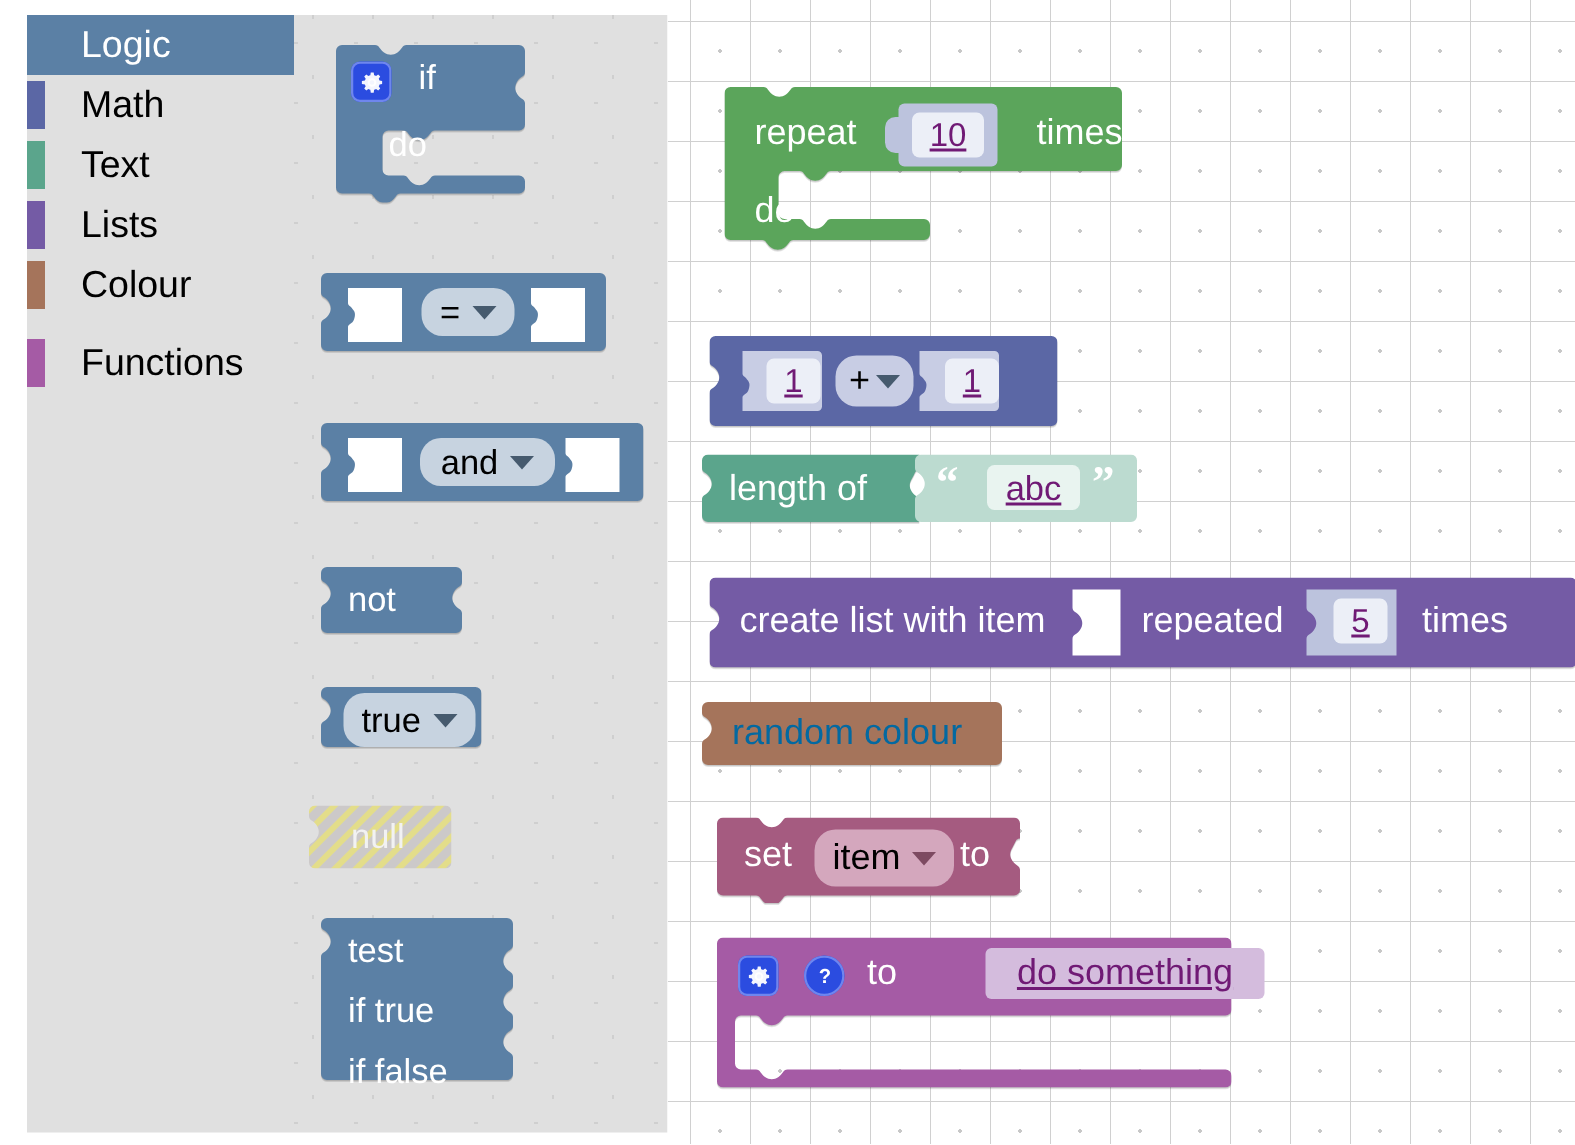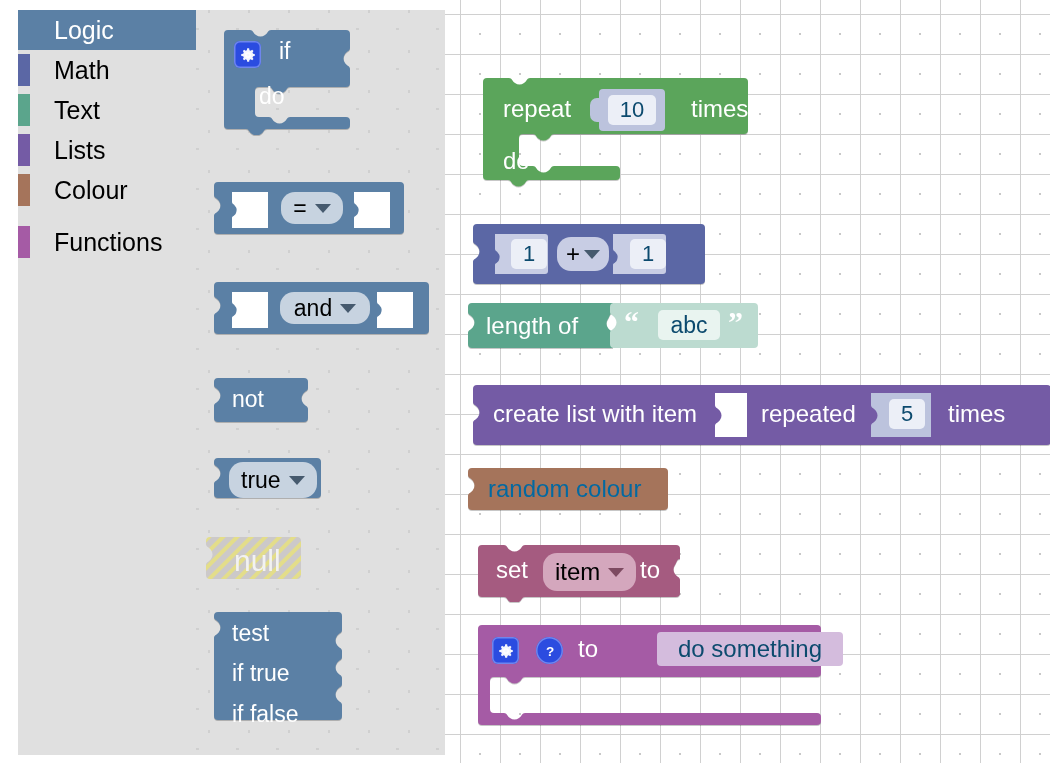--- a/index.html
+++ b/index.html
@@ -86,23 +86,24 @@
     mask-position:12px 11px,12px 11px;
     opacity:.85;
   }
 
   
   .blk{position:absolute;box-sizing:border-box;}
   .btxt{white-space:nowrap;}
 
   
   .field{
-    background:#fff;border-radius:5px;color:#0c4a6e;
+    background:#fff;border-radius:5px;color:#701a75;
     display:inline-flex;align-items:center;justify-content:center;
     font-size:22px;
+    text-decoration:underline;
   }
   
   .dd{
     border-radius:14px;display:inline-flex;align-items:center;gap:8px;
     color:#000;font-size:23px;padding:2px 12px;
   }
   .caret{
     width:0;height:0;border-left:8px solid transparent;
     border-right:8px solid transparent;border-top:9px solid #465a6e;
     display:inline-block;
@@ -234,39 +235,39 @@
       <svg width="95" height="42" viewBox="0 0 95 42">
         <defs>
           <pattern id="hatch" width="10" height="10" patternUnits="userSpaceOnUse" patternTransform="rotate(45)">
             <rect width="10" height="10" fill="#ccc9c9"></rect>
             <rect width="4" height="10" fill="#e3dd8a"></rect>
           </pattern>
         </defs>
         <path d="M0,11 v-7 a4,4 0 0 1 4,-4 h87 a4,4 0 0 1 4,4 v34 a4,4 0 0 1 -4,4 h-87 a4,4 0 0 1 -4,-4 v-10
                  c0,-3 3,-3 5,-6 c2,-3 2,-6 0,-9 c-2,-3 -5,-3 -5,-6 z" fill="url(#hatch)"></path>
       </svg>
-      <span class="btxt" style="position:absolute;left:28px;top:7px;font-size:30px;color:#f2f2f2;">null</span>
+      <span class="btxt" style="position:absolute;left:28px;top:7px;font-size:23px;color:#f2f2f2;">null</span>
     </div>
 
     <div class="blk" style="left:18px;top:602px;">
       <svg width="128" height="126" viewBox="0 0 128 126" style="filter:drop-shadow(0 1px 0 rgba(0,0,0,.22));">
         <path d="M0,12 v-8 a4,4 0 0 1 4,-4 h120 a4,4 0 0 1 4,4 v14 c0,3 -3,3 -5,6 c-2,3 -2,6 0,9 c2,3 5,3 5,6
                  v6 c0,3 -3,3 -5,6 c-2,3 -2,6 0,9 c2,3 5,3 5,6 v6 c0,3 -3,3 -5,6 c-2,3 -2,6 0,9 c2,3 5,3 5,6
                  v11 a4,4 0 0 1 -4,4 h-120 a4,4 0 0 1 -4,-4 v-78 c0,-3 3,-3 5,-6 c2,-3 2,-6 0,-9 c-2,-3 -5,-3 -5,-6 z" fill="#5b80a5"></path>
       </svg>
       <span class="btxt" style="position:absolute;left:18px;top:8px;font-size:23px;color:#fff;">test</span>
       <span class="btxt" style="position:absolute;left:18px;top:48px;font-size:23px;color:#fff;">if true</span>
       <span class="btxt" style="position:absolute;left:18px;top:89px;font-size:23px;color:#fff;">if false</span>
     </div>
   </div>
 
   <div class="workspace">
     <div class="wsgrid"></div>
 
-    <div class="blk" style="left:38px;top:58px;margin-top:20px;">
+    <div class="blk" style="left:38px;top:58px;">
       <svg width="265" height="125" viewBox="0 0 265 125" style="filter:drop-shadow(0 1px 0 rgba(0,0,0,.22));">
         <path d="M0,4 a4,4 0 0 1 4,-4 h22 c3,0 3,3 6,5 c3,2 6,2 9,0 c3,-2 3,-5 6,-5 h214 a4,4 0 0 1 4,4
                  v48 a4,4 0 0 1 -4,4 h-190 c-3,0 -3,3 -6,5 c-3,2 -6,2 -9,0 c-3,-2 -3,-5 -6,-5 h-10 a4,4 0 0 0 -4,4
                  v24 a4,4 0 0 0 4,4 h10 c3,0 3,3 6,5 c3,2 6,2 9,0 c3,-2 3,-5 6,-5 h62 a4,4 0 0 1 4,4 v6
                  a4,4 0 0 1 -4,4 h-87 c-3,0 -3,3 -6,5 c-3,2 -6,2 -9,0 c-3,-2 -3,-5 -6,-5 h-21 a4,4 0 0 1 -4,-4 z" fill="#5ba55b"></path>
       </svg>
       <span class="btxt" style="position:absolute;left:20px;top:17px;font-size:24px;color:#fff;">repeat</span>
       <span style="position:absolute;left:116px;top:11px;width:66px;height:42px;background:#bcc3dd;border-radius:4px;">
         <span style="position:absolute;left:-9px;top:9px;width:12px;height:24px;background:#bcc3dd;border-radius:7px 0 0 7px;"></span>
       </span>

